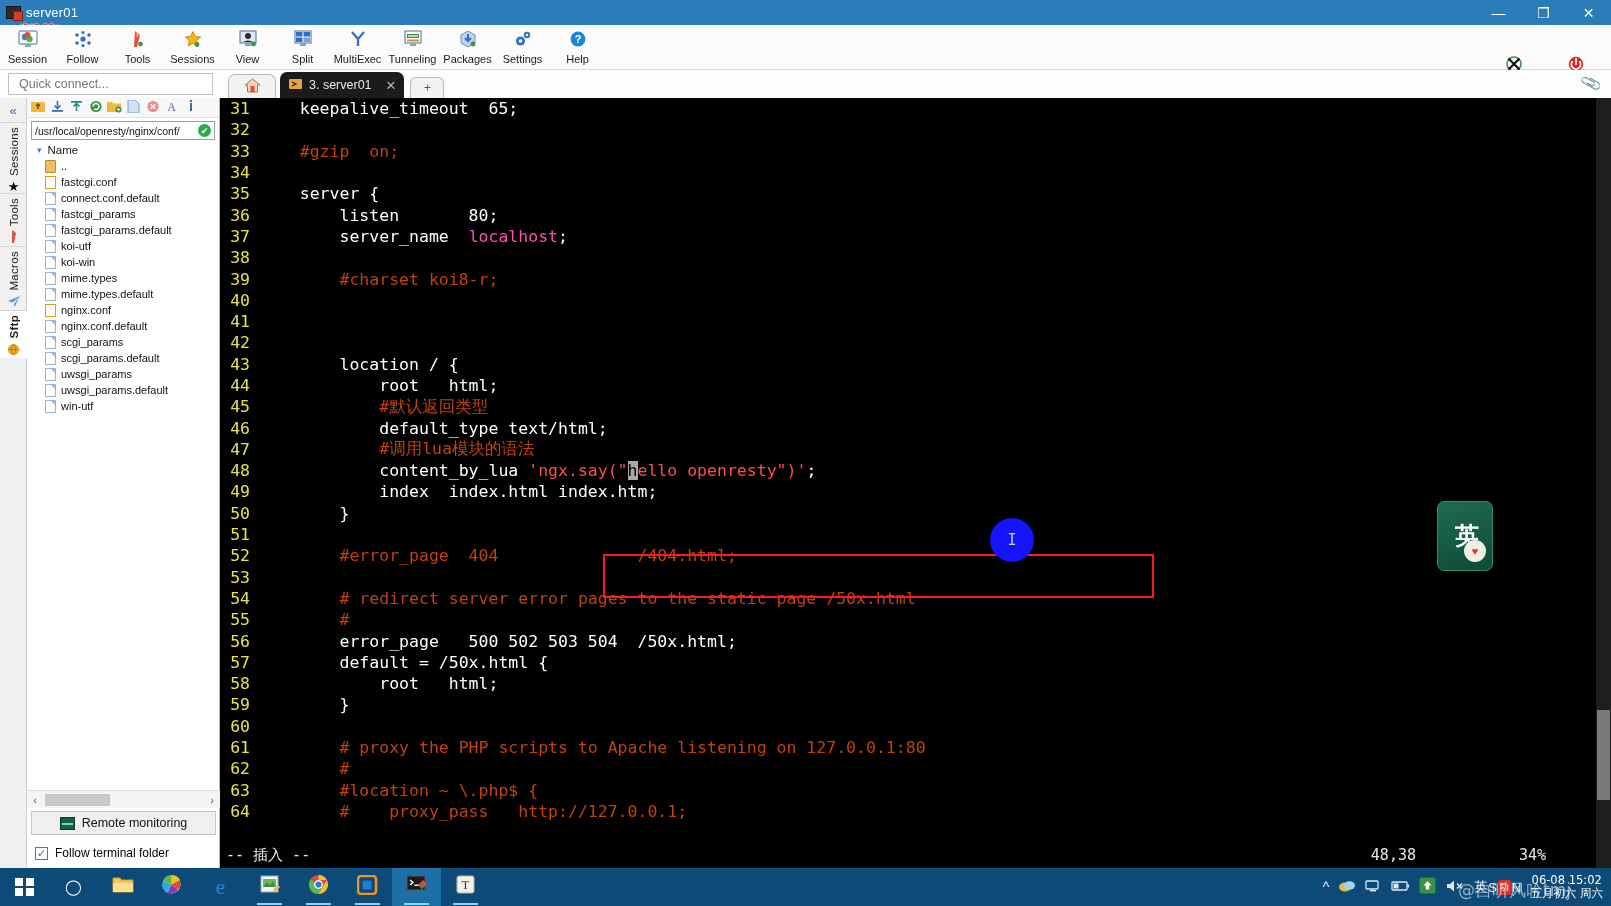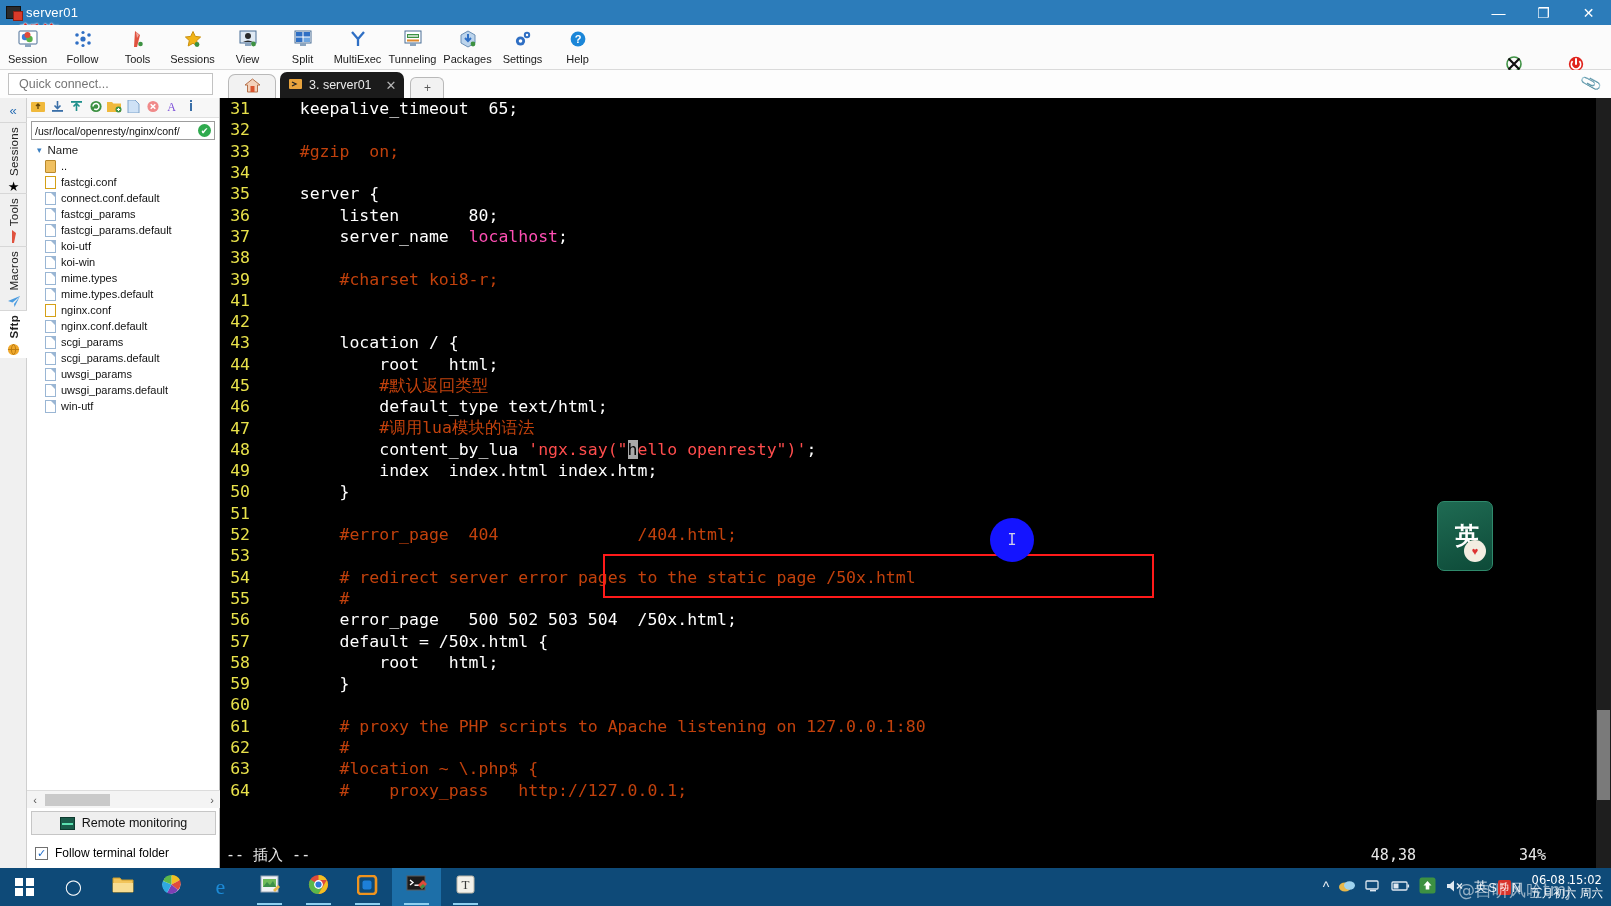--- a/index.html
+++ b/index.html
@@ -516,20 +516,21 @@
     <div id="term-lines">
         <div class="trow"><span class="ln">31</span><span><span class="code">    keepalive_timeout  65;</span></span></div>
         <div class="trow"><span class="ln">32</span><span></span></div>
         <div class="trow"><span class="ln">33</span><span><span class="c-cmt">    #gzip  on;</span></span></div>
         <div class="trow"><span class="ln">34</span><span></span></div>
         <div class="trow"><span class="ln">35</span><span><span class="code">    server {</span></span></div>
         <div class="trow"><span class="ln">36</span><span><span class="code">        listen       80;</span></span></div>
         <div class="trow"><span class="ln">37</span><span><span class="code">        server_name  </span><span class="c-pink">localhost</span><span class="code">;</span></span></div>
         <div class="trow"><span class="ln">38</span><span></span></div>
         <div class="trow"><span class="ln">39</span><span><span class="c-cmt">        #charset koi8-r;</span></span></div>
+        <div class="trow"><span class="ln">40</span><span></span></div>
         <div class="trow"><span class="ln">41</span></div>
         <div class="trow"><span class="ln">42</span><span></span></div>
         <div class="trow"><span class="ln">43</span><span><span class="code">        location / {</span></span></div>
         <div class="trow"><span class="ln">44</span><span><span class="code">            root   html;</span></span></div>
         <div class="trow"><span class="ln">45</span><span><span class="c-cmt">            #默认返回类型</span></span></div>
         <div class="trow"><span class="ln">46</span><span><span class="code">            default_type text/html;</span></span></div>
         <div class="trow"><span class="ln">47</span><span><span class="c-cmt">            #调用lua模块的语法</span></span></div>
         <div class="trow"><span class="ln">48</span><span><span class="code">            content_by_lua </span><span class="c-str">'ngx.say("</span><span class="sel">h</span><span class="c-str">ello openresty")'</span><span class="code">;</span></span></div>
         <div class="trow"><span class="ln">49</span><span><span class="code">            index  index.html index.htm;</span></span></div>
         <div class="trow"><span class="ln">50</span><span><span class="code">        }</span></span></div>

